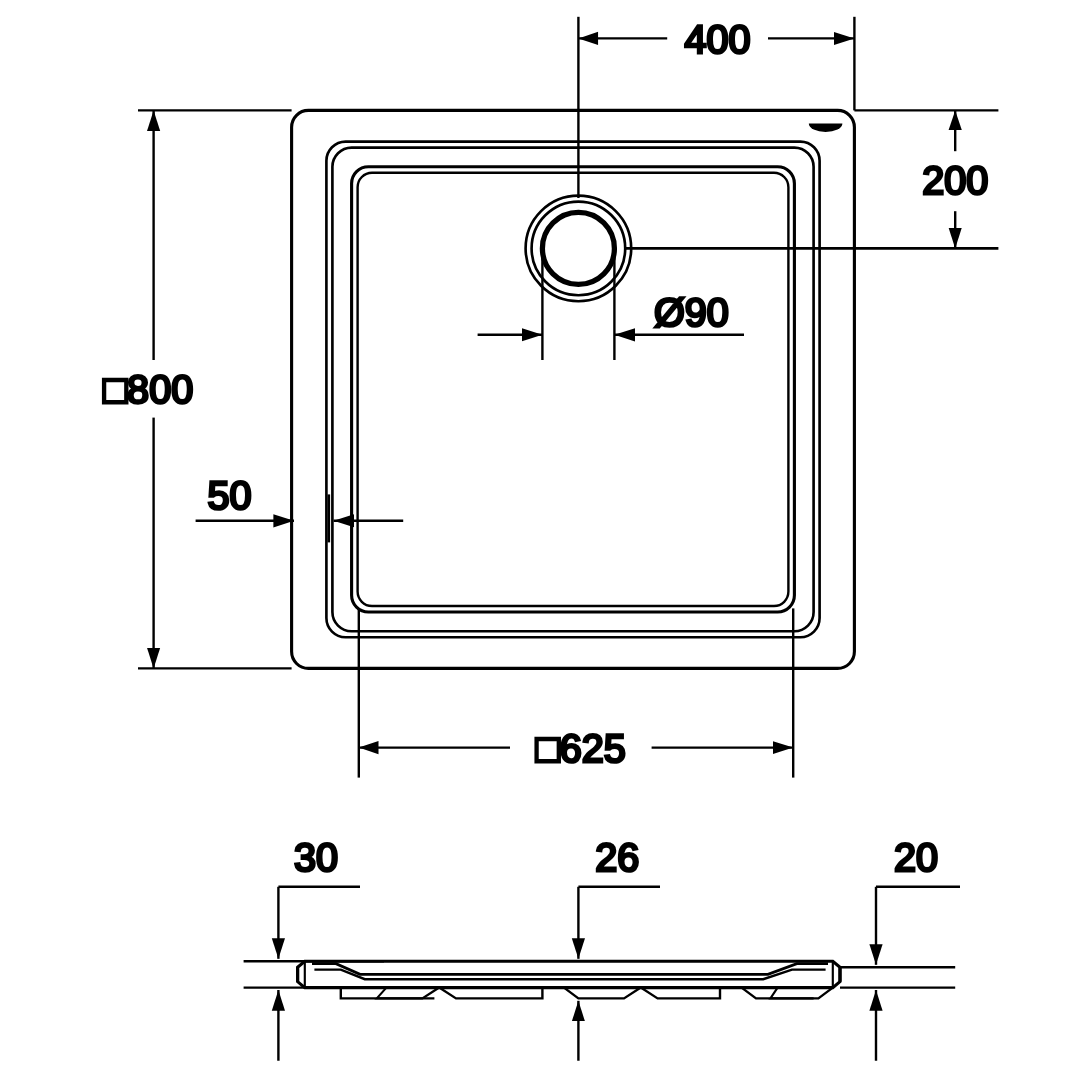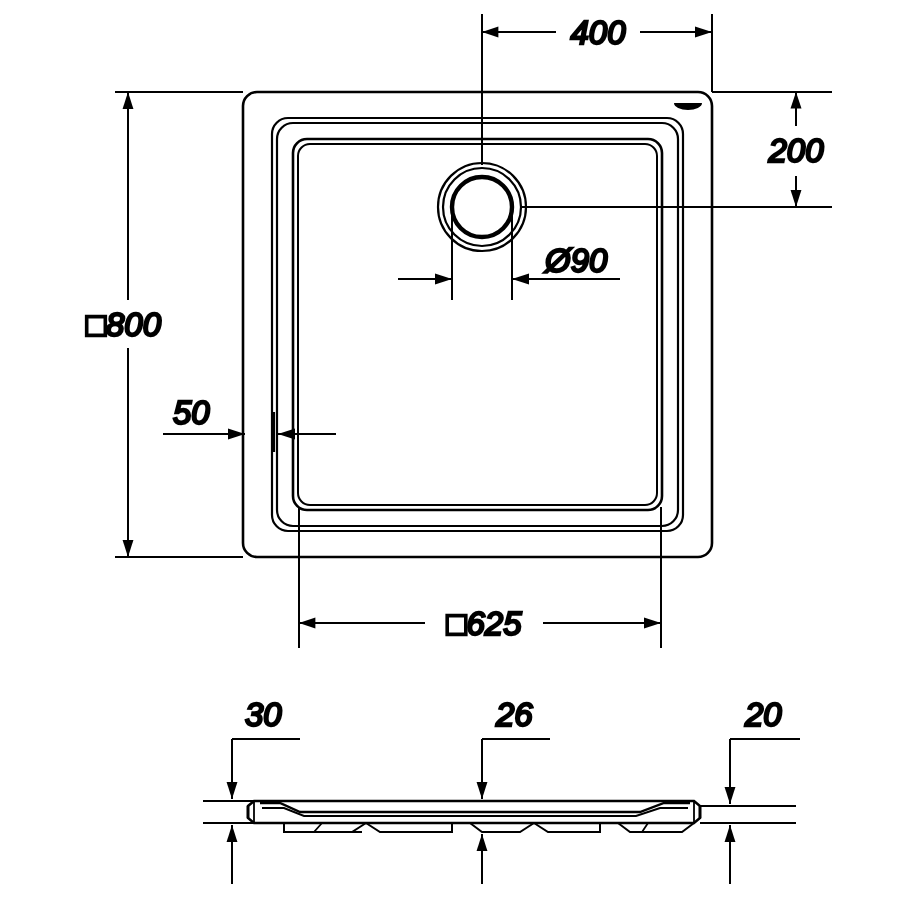--- a/index.html
+++ b/index.html
@@ -12,21 +12,20 @@
     width: 898px;
     height: 898px;
     font-family: "Liberation Sans", sans-serif;
     overflow: hidden;
   }
   #drawing-root {
     position: relative;
     width: 898px;
     height: 898px;
     background: #ffffff;
-    font-style: italic;
   }
   svg#tech-drawing {
     display: block;
     width: 898px;
     height: 898px;
   }
   .dim-text {
     font-family: "Liberation Sans", sans-serif;
     font-size: 33px;
     fill: #000000;

